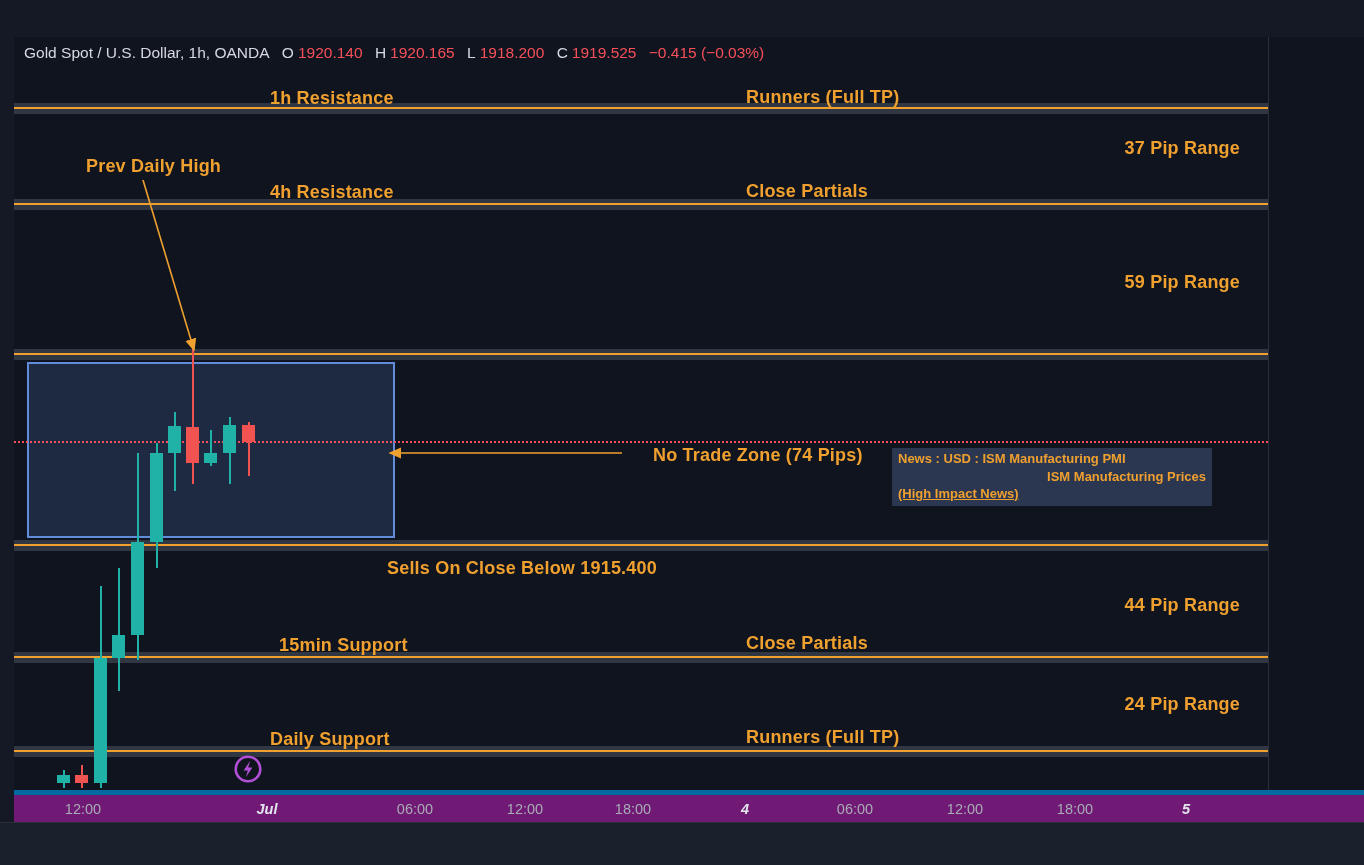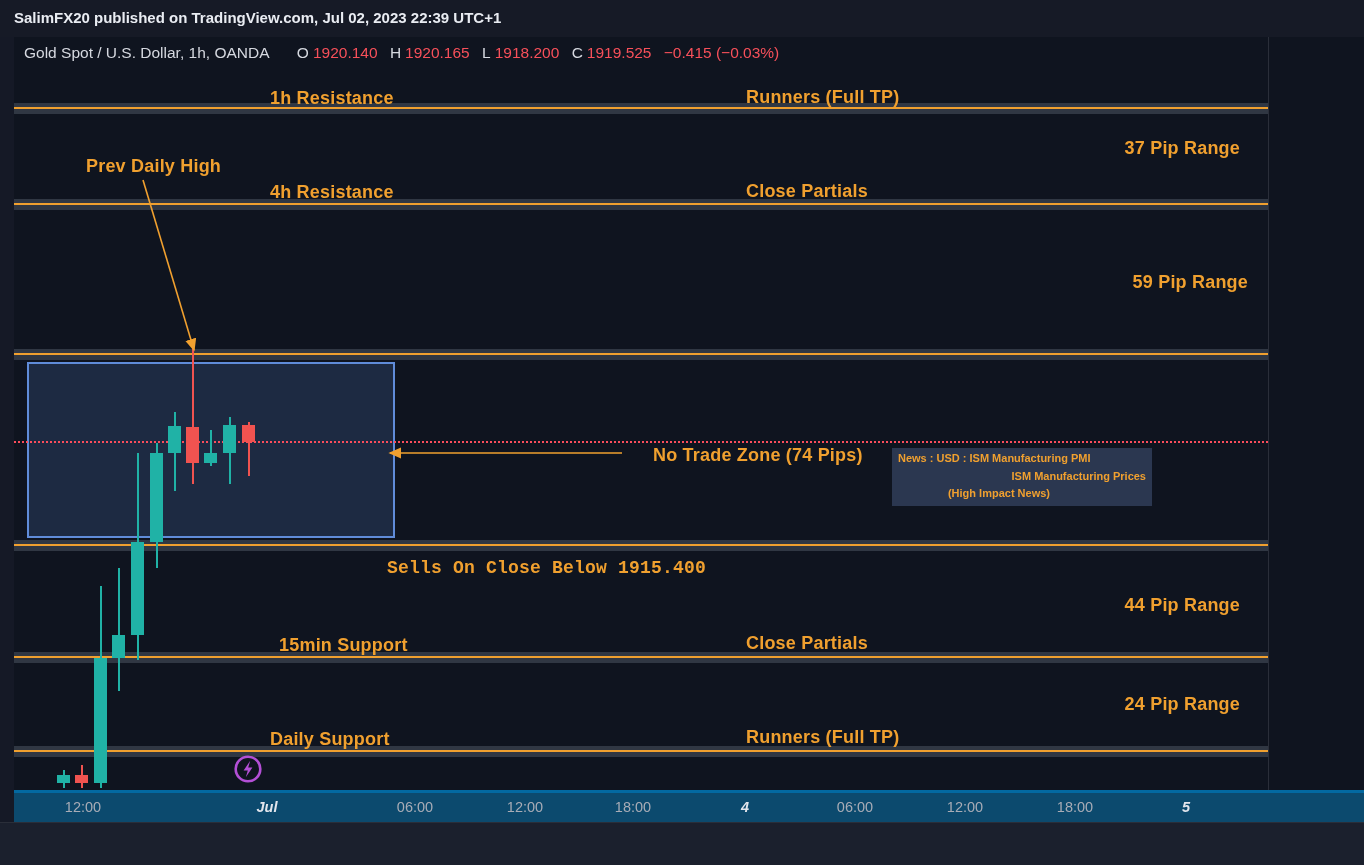--- a/index.html
+++ b/index.html
@@ -5,59 +5,56 @@
   html,body{margin:0;padding:0;background:#151926;}
   *{box-sizing:border-box;}
   #page{position:relative;width:1364px;height:865px;overflow:hidden;
         font-family:"Liberation Sans",sans-serif;background:#151926;}
   
   #topstrip{position:absolute;left:0;top:0;width:1364px;height:37px;background:#161a26;}
   #attribution{position:absolute;left:14px;top:9px;color:#e9ecf2;font-size:15px;font-weight:700;white-space:nowrap;}
   
   #pane{position:absolute;left:14px;top:37px;width:1254px;height:753px;background:#0f141f;}
   #paxis{position:absolute;left:1268px;top:37px;width:96px;height:753px;background:#0f141f;border-left:1px solid #2a2e39;}
-  #taxis{position:absolute;left:14px;top:790px;width:1350px;height:32px;background:#0c4a6e;border-top:3px solid #0369a1;}
+  #taxis{position:absolute;left:14px;top:790px;width:1350px;height:32px;background:#701a75;border-top:5px solid #0369a1;}
   #botstrip{position:absolute;left:0;top:822px;width:1364px;height:43px;background:#1b202d;border-top:1px solid #2a2e39;}
   
   #symrow{position:absolute;left:24px;top:44px;font-size:15.5px;color:#d6d9e0;white-space:nowrap;z-index:30;}
   #symrow .v{color:#f7505a;}
   #symrow span{margin-right:4px;}
-  #symrow .t{margin-right:23px;}
+  #symrow .t{margin-right:8px;}
   
   .band{position:absolute;left:14px;width:1254px;height:11px;background:rgba(148,158,176,.25);z-index:2;}
   .band i{position:absolute;left:0;right:0;top:4px;height:2px;background:#f0a02f;}
   
   .wick{position:absolute;width:2px;z-index:6;}
   .body{position:absolute;width:13px;z-index:7;}
   
   #cpline{position:absolute;left:14px;width:1254px;height:0;border-top:2px dotted #fb4d5c;z-index:4;}
   
   #ntbox{position:absolute;border:2px solid rgba(100,145,225,.95);background:rgba(72,106,170,.25);z-index:3;}
   
   .ann{position:absolute;color:#f0a02f;font-weight:700;font-size:18px;white-space:nowrap;z-index:12;letter-spacing:.2px;}
   
-  #news{position:absolute;left:892px;top:448px;width:260px;background:#2b3750;color:#f0a02f;
-        font-weight:700;font-size:11px;line-height:17.5px;padding:2px 4px 3px 6px;z-index:12;}
+  #news{position:absolute;left:892px;top:448px;width:320px;background:#2b3750;color:#f0a02f;
+        font-weight:700;font-size:13px;line-height:17.5px;padding:2px 4px 3px 6px;z-index:12;}
   #news .l2{text-align:right;padding-right:2px;}
-  #news .l3{text-align:center;padding-right:48px;}
+  #news .l3{text-align:left;padding-right:48px;text-decoration:underline;}
   .ttick{position:absolute;top:6px;transform:translateX(-50%);color:#a8acb6;font-size:14.5px;}
   .ttick.major{color:#e2e5ec;font-weight:700;font-style:italic;}
   
   #arrows{position:absolute;left:0;top:0;width:1364px;height:865px;z-index:11;pointer-events:none;}
   
   #flashmark{position:absolute;left:233px;top:754px;width:30px;height:30px;z-index:9;}
 </style>
 </head>
 <body>
 
 <div id="page">
 
-  <div id="topstrip">
-    <div id="attribution">SalimFX20 published on TradingView.com, Jul 02, 2023 22:39 UTC+1</div>
-  </div>
 
   <div id="pane"></div>
 
   <div id="symrow">
     <span class="t">Gold Spot / U.S. Dollar, 1h, OANDA</span>
     <span><span>O</span><span class="v">1920.140</span></span>
     <span><span>H</span><span class="v">1920.165</span></span>
     <span><span>L</span><span class="v">1918.200</span></span>
     <span><span>C</span><span class="v">1919.525</span></span>
     <span class="v">−0.415 (−0.03%)</span>
@@ -147,22 +144,22 @@
     <div class="wick" style="left: 229px; top: 417.04px; height: 66.56px; background: rgb(32, 178, 166);"></div>
     <div class="body" style="left: 223px; top: 424.72px; height: 28.16px; background: rgb(32, 178, 166);"></div>
     <div class="wick" style="left: 248px; top: 422.16px; height: 53.76px; background: rgb(240, 83, 80);"></div>
     <div class="body" style="left: 242px; top: 424.72px; height: 17.28px; background: rgb(240, 83, 80);"></div>
     <div class="ann" style="top: 88px; left: 270px;">1h Resistance</div>
     <div class="ann" style="top: 87px; left: 746px;">Runners (Full TP)</div>
     <div class="ann" style="top: 156px; left: 86px;">Prev Daily High</div>
     <div class="ann" style="top: 182px; left: 270px;">4h Resistance</div>
     <div class="ann" style="top: 181px; left: 746px;">Close Partials</div>
     <div class="ann" style="top: 138px; right: 124px;">37 Pip Range</div>
-    <div class="ann" style="top: 272px; right: 116px; text-align: right;">59 Pip Range</div>
+    <div class="ann" style="top: 272px; right: 124px; text-align: right;">59 Pip Range</div>
     <div class="ann" style="top: 445px; left: 653px;">No Trade Zone (74 Pips)</div>
-    <div class="ann" style="top: 558px; left: 387px; font-family: Liberation Mono, monospace;">Sells On Close Below 1915.400</div>
+    <div class="ann" style="top: 558px; left: 387px;">Sells On Close Below 1915.400</div>
     <div class="ann" style="top: 595px; right: 124px;">44 Pip Range</div>
     <div class="ann" style="top: 635px; left: 279px; text-align: center;">15min Support</div>
     <div class="ann" style="top: 633px; left: 746px;">Close Partials</div>
     <div class="ann" style="top: 694px; right: 124px;">24 Pip Range</div>
     <div class="ann" style="top: 729px; left: 270px;">Daily Support</div>
     <div class="ann" style="top: 727px; left: 746px;">Runners (Full TP)</div>
   </div>
 
 </body></html>

